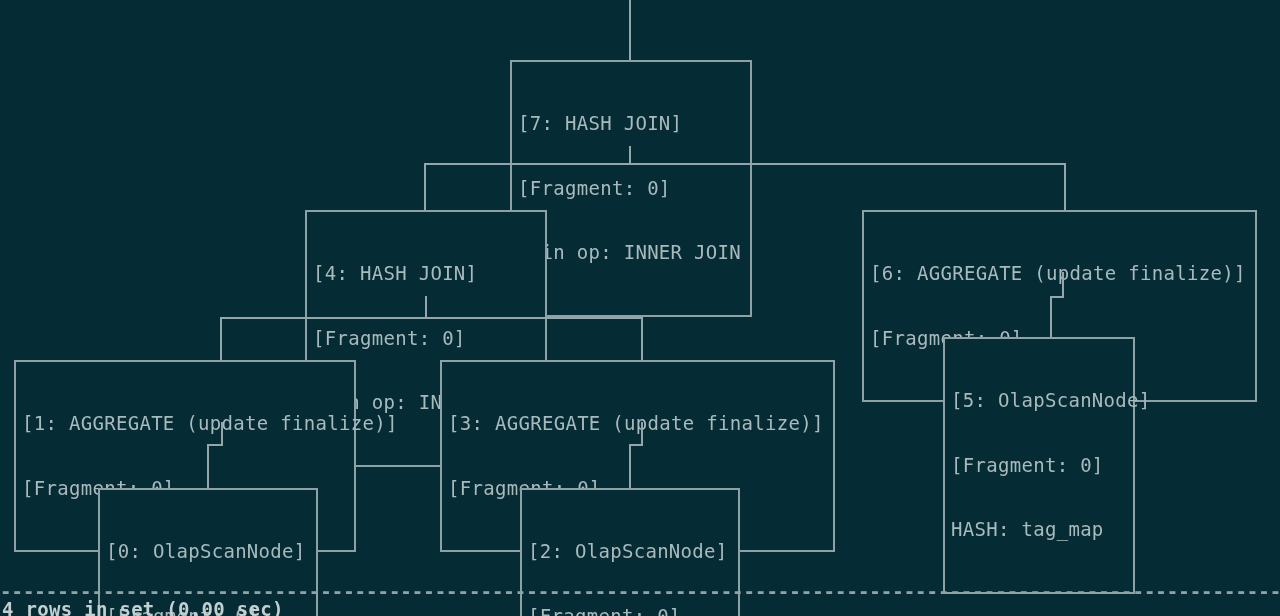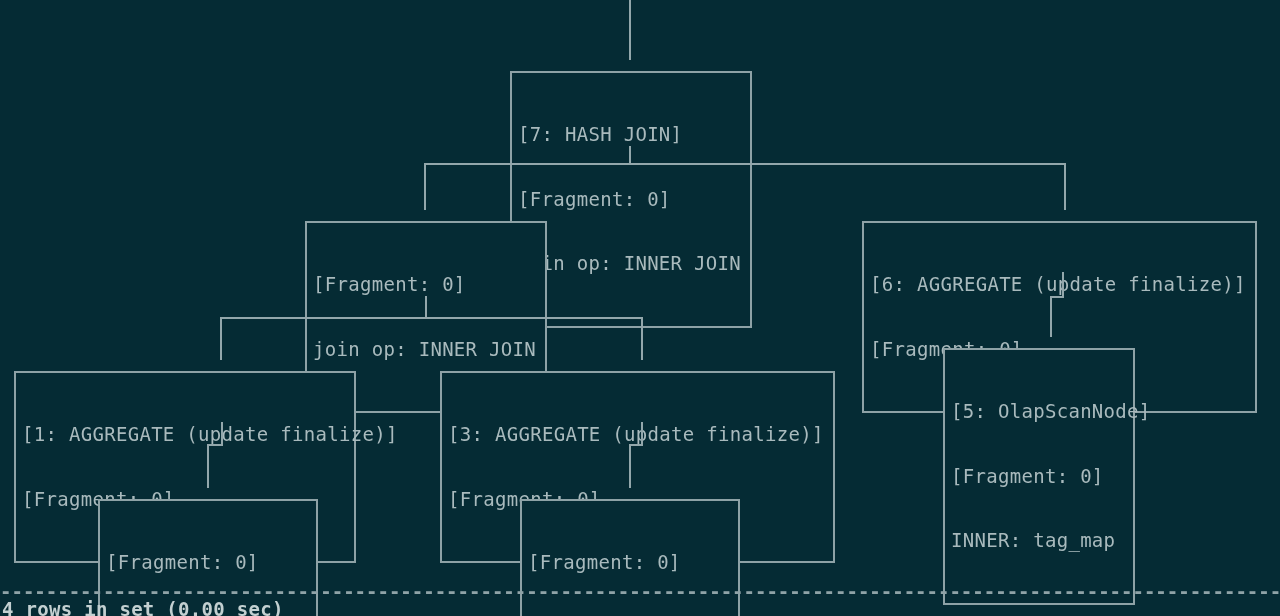--- a/index.html
+++ b/index.html
@@ -15,21 +15,20 @@
     color: #a9babd;
   }
   .node {
     position: absolute;
     box-sizing: border-box;
     border: 2px solid #8ea2a6;
     padding: 8px 6px;
     background: #052b34;
     letter-spacing: 0.3px;
     white-space: pre;
-    margin-top: 11px;
   }
   .ln { white-space: pre; }
   .cline { position: absolute; background: #93a7ab; }
   .cline.v { width: 2px; }
   .cline.h { height: 2px; }
   .separator {
     position: absolute;
     left: 0; top: 581px;
     width: 1280px;
     overflow: hidden;
@@ -58,20 +57,21 @@
     <div class="ln">[Fragment: 0]</div>
     <div class="ln">join op: INNER JOIN</div>
   </div>
 
   <div class="cline v" style="left:629px;top:146px;height:18px"></div>
   <div class="cline h" style="left:424px;top:163px;width:642px"></div>
   <div class="cline v" style="left:424px;top:163px;height:47px"></div>
   <div class="cline v" style="left:1064px;top:163px;height:47px"></div>
 
   <div class="node" style="left:305px;top:210px;width:242px">
+    <div class="ln">[4: HASH JOIN]</div>
     <div class="ln">[Fragment: 0]</div>
     <div class="ln">join op: INNER JOIN</div>
   </div>
 
   <div class="node" style="left:862px;top:210px;width:395px">
     <div class="ln">[6: AGGREGATE (update finalize)]</div>
     <div class="ln">[Fragment: 0]</div>
   </div>
 
   <div class="cline v" style="left:425px;top:296px;height:22px"></div>
@@ -79,21 +79,21 @@
   <div class="cline v" style="left:220px;top:317px;height:43px"></div>
   <div class="cline v" style="left:641px;top:317px;height:43px"></div>
 
   <div class="cline v" style="left:1062px;top:272px;height:26px"></div>
   <div class="cline h" style="left:1050px;top:296px;width:14px"></div>
   <div class="cline v" style="left:1050px;top:296px;height:41px"></div>
 
   <div class="node" style="left:943px;top:337px;width:192px">
     <div class="ln">[5: OlapScanNode]</div>
     <div class="ln">[Fragment: 0]</div>
-    <div class="ln">INNER: tag_map</div>
+    <div class="ln">HASH: tag_map</div>
   </div>
 
   <div class="node" style="left:14px;top:360px;width:342px">
     <div class="ln">[1: AGGREGATE (update finalize)]</div>
     <div class="ln">[Fragment: 0]</div>
   </div>
 
   <div class="node" style="left:440px;top:360px;width:395px">
     <div class="ln">[3: AGGREGATE (update finalize)]</div>
     <div class="ln">[Fragment: 0]</div>
@@ -101,25 +101,27 @@
 
   <div class="cline v" style="left:221px;top:422px;height:24px"></div>
   <div class="cline h" style="left:207px;top:444px;width:16px"></div>
   <div class="cline v" style="left:207px;top:444px;height:44px"></div>
 
   <div class="cline v" style="left:641px;top:422px;height:24px"></div>
   <div class="cline h" style="left:629px;top:444px;width:14px"></div>
   <div class="cline v" style="left:629px;top:444px;height:44px"></div>
 
   <div class="node" style="left:98px;top:488px;width:220px">
+    <div class="ln">[0: OlapScanNode]</div>
     <div class="ln">[Fragment: 0]</div>
     
   </div>
 
   <div class="node" style="left:520px;top:488px;width:220px">
+    <div class="ln">[2: OlapScanNode]</div>
     <div class="ln">[Fragment: 0]</div>
     
   </div>
 
   <div class="separator">------------------------------------------------------------------------------------------------------------------------</div>
 
   <div class="status-line">4 rows in set (0.00 sec)</div>
 
 </div>
 

